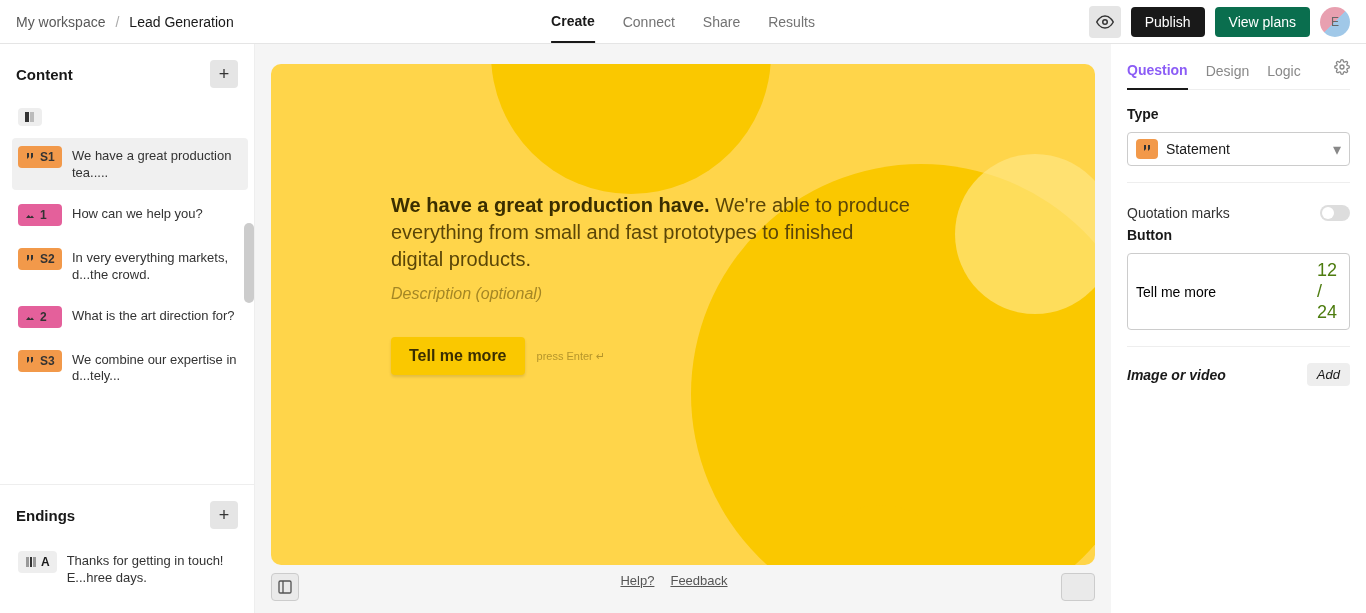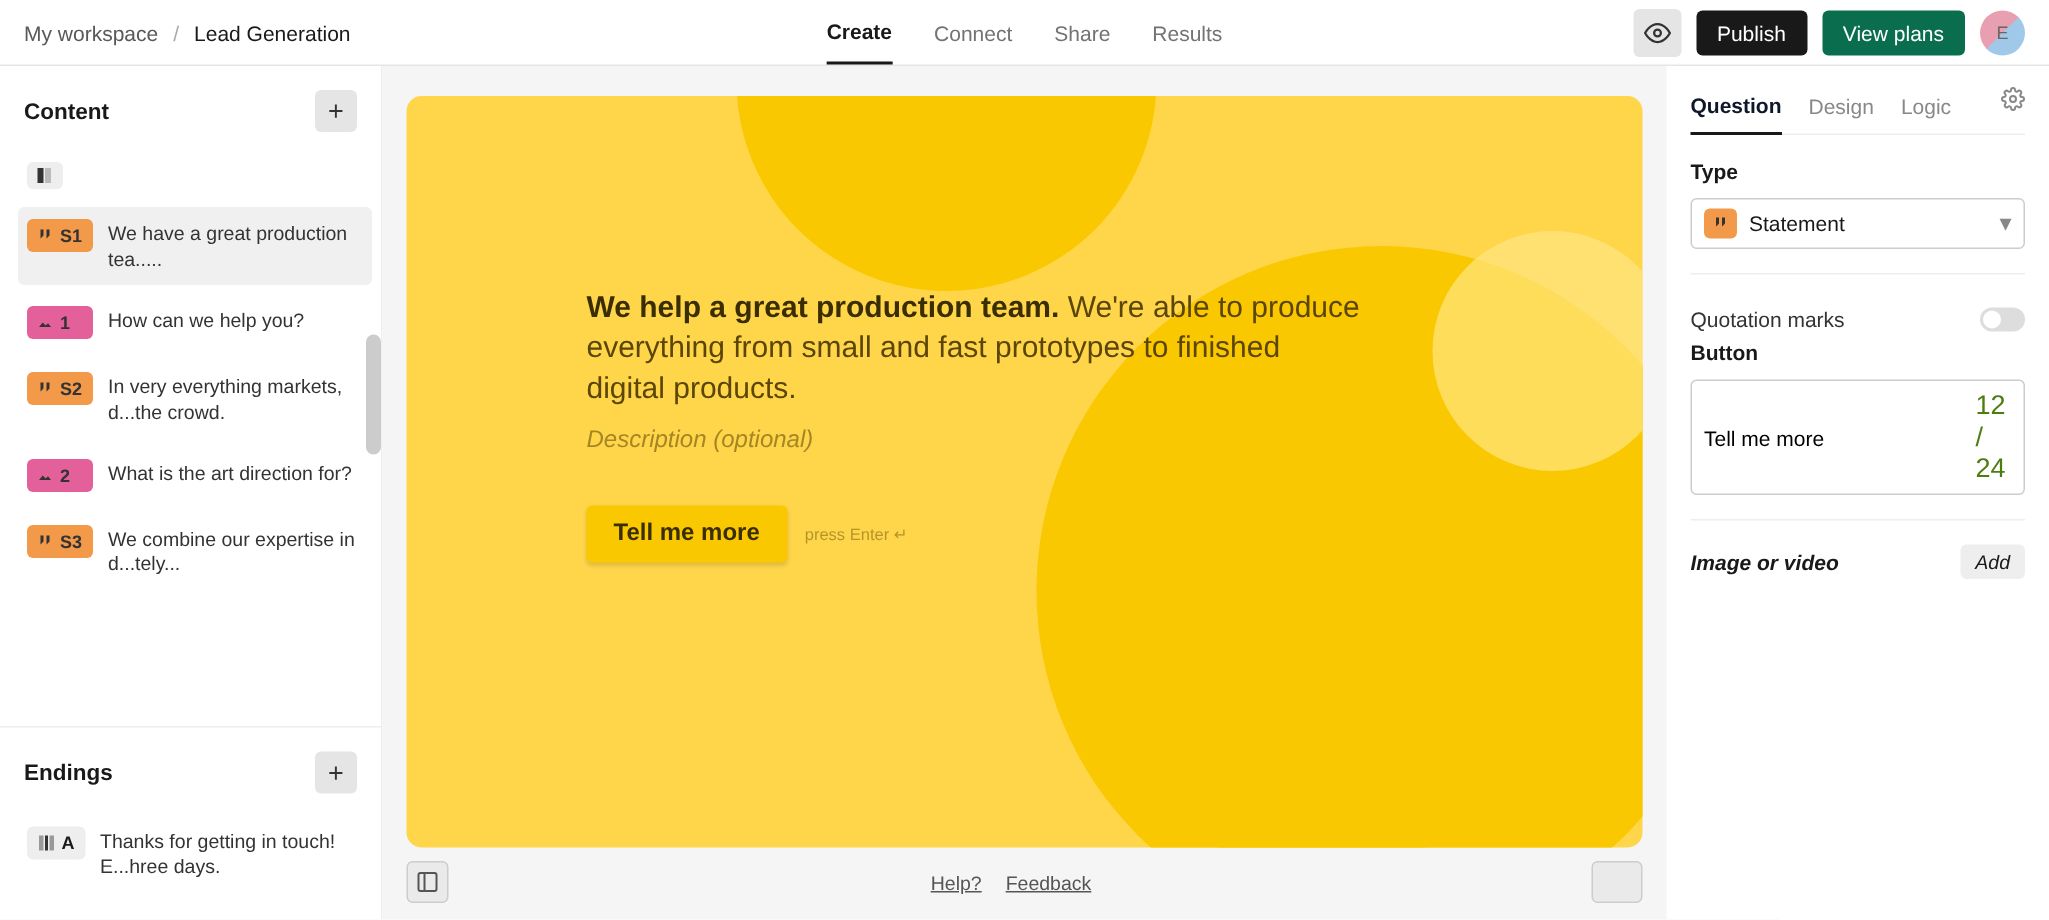--- a/index.html
+++ b/index.html
@@ -51,31 +51,31 @@
     .c2 { width: 460px; height: 460px; background: #FAC800; left: 420px; top: 100px; }
     .c3 { width: 160px; height: 160px; background: rgba(255, 230, 130, 0.7); right: -20px; top: 90px; }
     .c4 { width: 140px; height: 140px; background: #FAC800; left: 540px; bottom: -80px; }
     .canvas-content { position: absolute; left: 120px; top: 128px; width: 520px; z-index: 5; }
     .stmt-text { font-size: 20px; line-height: 1.35; color: #5b4607; }
     .stmt-text strong { color: #3a2e00; font-weight: 700; }
     .stmt-desc { margin-top: 12px; font-style: italic; color: rgba(90, 70, 5, 0.55); font-size: 16px; }
     .stmt-btn { margin-top: 34px; display: inline-flex; align-items: center; gap: 12px; }
     .tellbtn { background: #FAC800; color: #3a2e00; font-size: 16px; font-weight: 600; padding: 10px 18px; border-radius: 4px; border: none; cursor: pointer; box-shadow: 0 2px 3px rgba(0,0,0,0.12); }
     .enterhint { font-size: 11px; color: rgba(90,70,5,0.45); }
-    .centerfoot { height: 38px; display: flex; align-items: center; padding-top: 8px; }
+    .centerfoot { height: 38px; display: flex; align-items: flex-start; padding-top: 8px; }
     .footicon { width: 28px; height: 28px; border: 1px solid #ccc; border-radius: 4px; display: flex; align-items: center; justify-content: center; background: #eaeaea; cursor: pointer; }
     .footicon.right { margin-left: auto; }
     .footlinks { margin-left: auto; margin-right: 12px; display: flex; gap: 16px; text-decoration: underline; color: #555; font-size: 13px; }
     .footlinks span { cursor: pointer; }
 
     
     .right { padding: 12px 16px; }
     .rtabs { display: flex; gap: 18px; align-items: center; border-bottom: 1px solid #eee; }
     .rtab { font-size: 14px; color: #888; font-weight: 500; padding: 6px 0 10px 0; cursor: pointer; }
-    .rtab.active { color: #0f172a; font-weight: 600; border-bottom: 2px solid #191919; margin-bottom: -1px; text-align: center; }
+    .rtab.active { color: #8b5cf6; font-weight: 600; border-bottom: 2px solid #191919; margin-bottom: -1px; text-align: center; }
     .rgear { margin-left: auto; color: #888; cursor: pointer; padding-bottom: 8px; }
     .rsection { padding: 16px 0; border-bottom: 1px solid #eee; }
     .rsection h4 { font-size: 14px; font-weight: 600; margin-bottom: 10px; }
     .type-select { display: flex; align-items: center; gap: 8px; border: 1px solid #ccc; border-radius: 4px; padding: 6px 8px; cursor: pointer; }
     .type-select .qbadge { min-width: auto; padding: 4px 5px; }
     .type-select .label { font-size: 14px; flex: 1; }
     .chev { color: #888; }
     .settingrow { display: flex; align-items: center; justify-content: space-between; font-size: 14px; color: #333; margin-top: 6px; }
     .toggle { width: 30px; height: 16px; background: #ddd; border-radius: 8px; position: relative; cursor: pointer; }
     .toggle::after { content: ''; position: absolute; left: 2px; top: 2px; width: 12px; height: 12px; background: #fff; border-radius: 50%; }
@@ -204,21 +204,21 @@
   </div>
 
   <div class="center">
     <div class="canvas">
       <div class="bgcircle c1"></div>
       <div class="bgcircle c2"></div>
       <div class="bgcircle c3"></div>
       <div class="bgcircle c4"></div>
       <div class="canvas-content">
         <div class="stmt-text">
-          <strong>We help a great production team.</strong><span> We're able to produce everything from small and fast prototypes to finished digital products.</span>
+          <strong>We have a great production have.</strong><span> We're able to produce everything from small and fast prototypes to finished digital products.</span>
         </div>
         <div class="stmt-desc">Description (optional)</div>
         <div class="stmt-btn">
           <button class="tellbtn">Tell me more</button>
           <span class="enterhint">press Enter ↵</span>
         </div>
       </div>
     </div>
     <div class="centerfoot">
       <div class="footicon">

